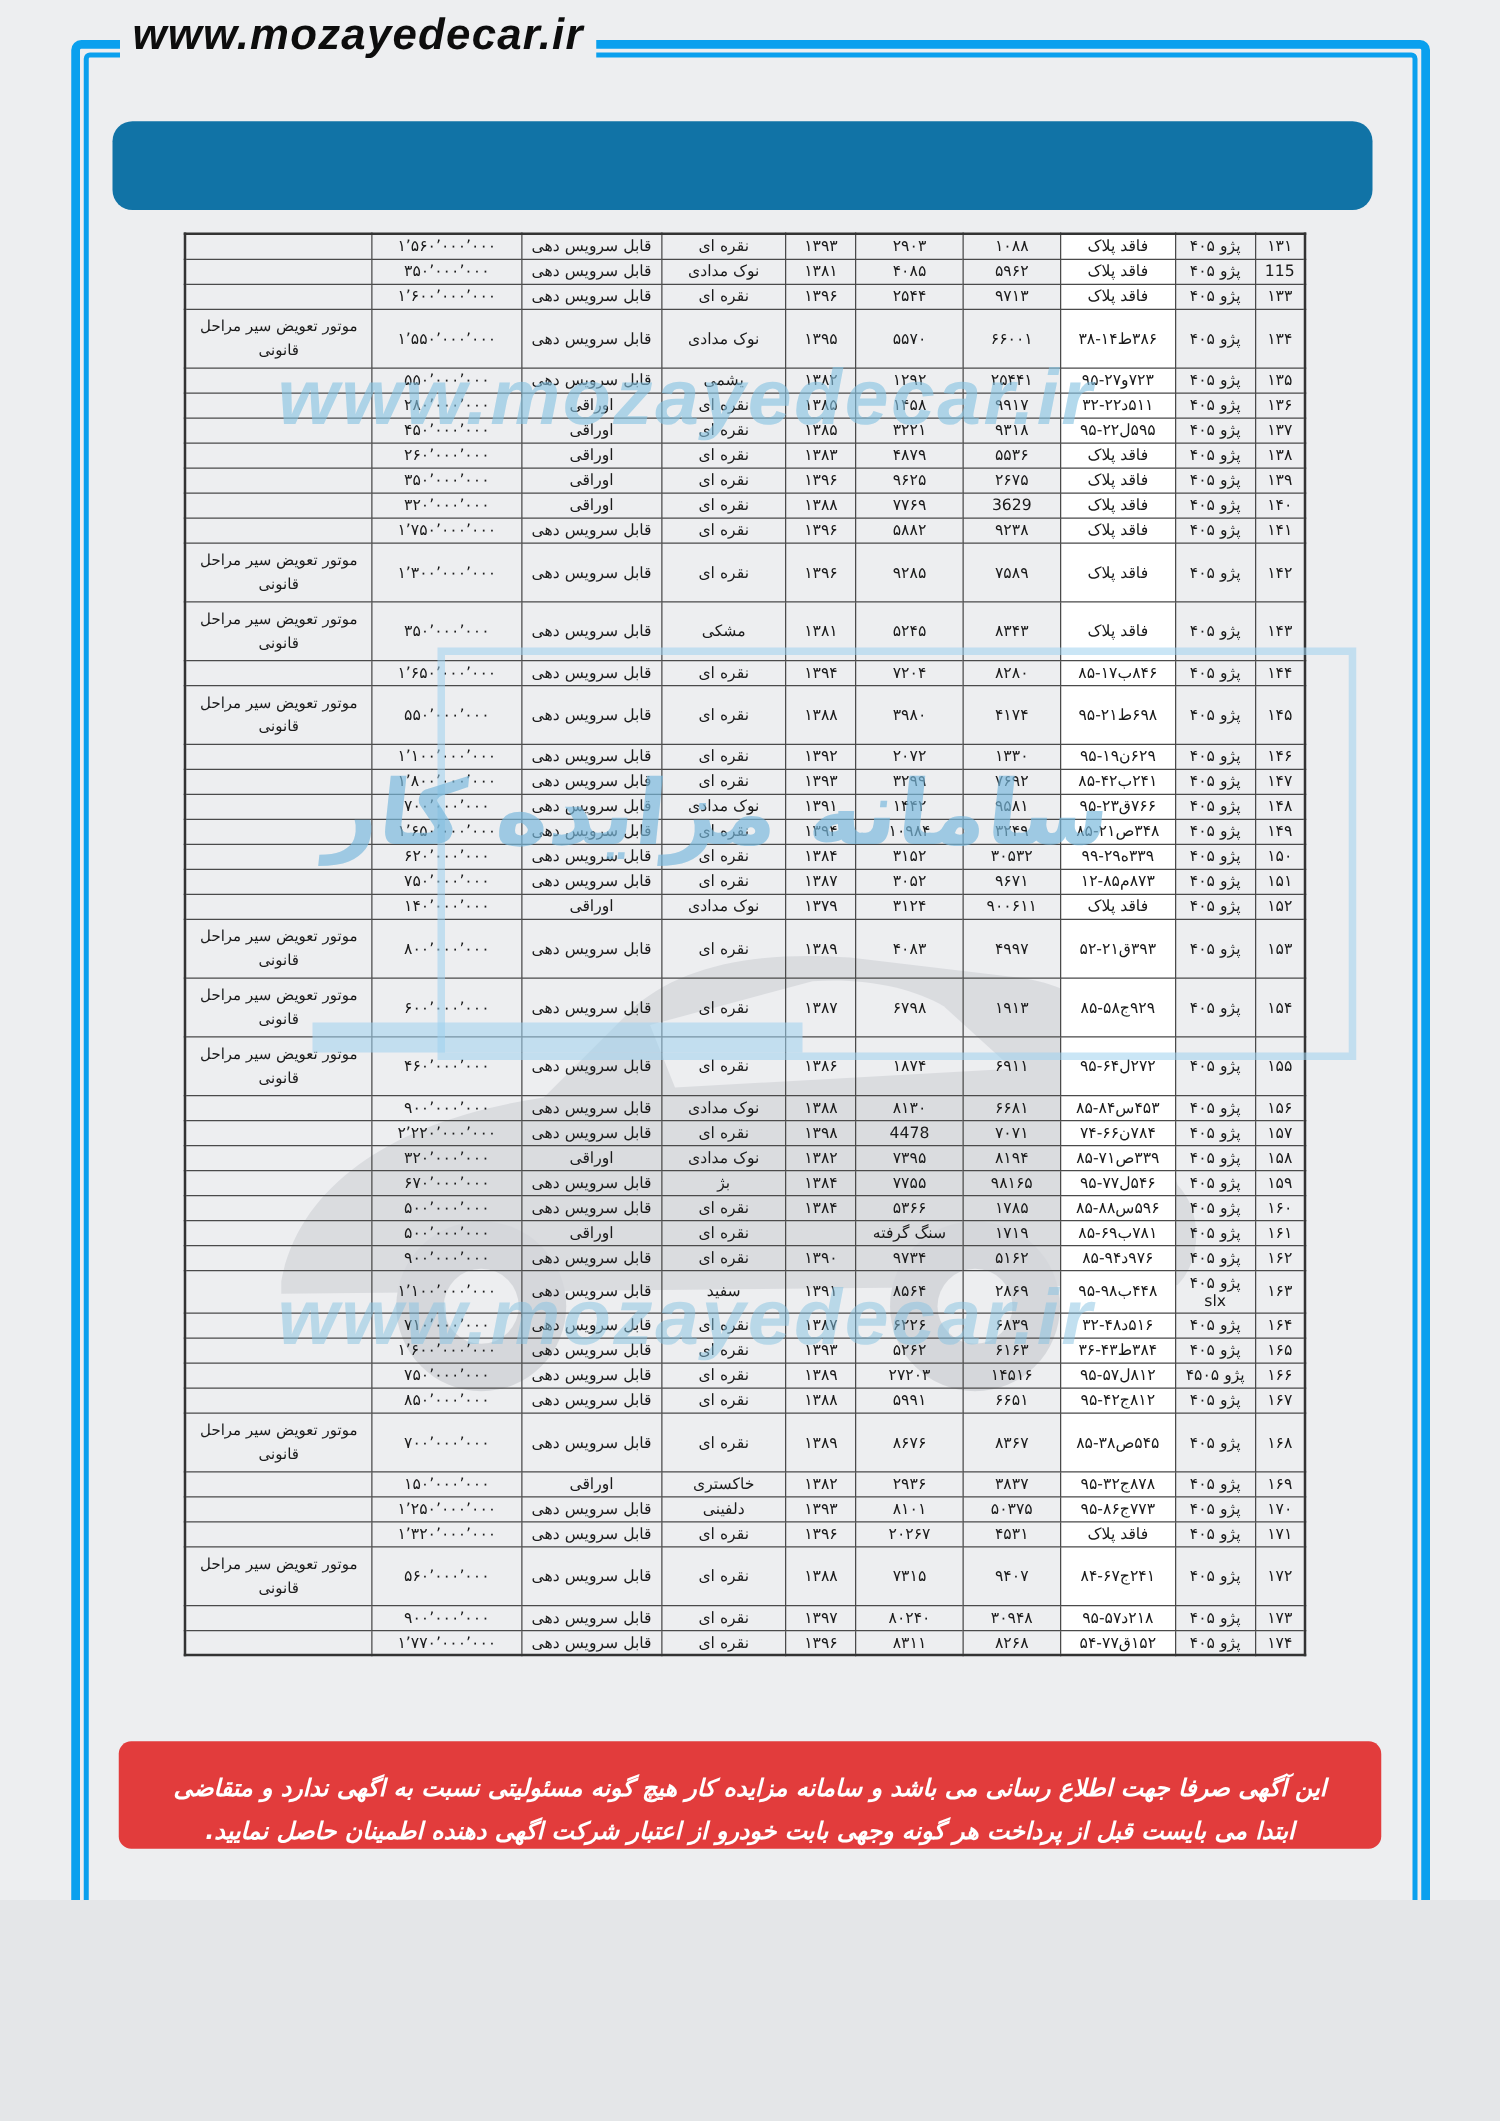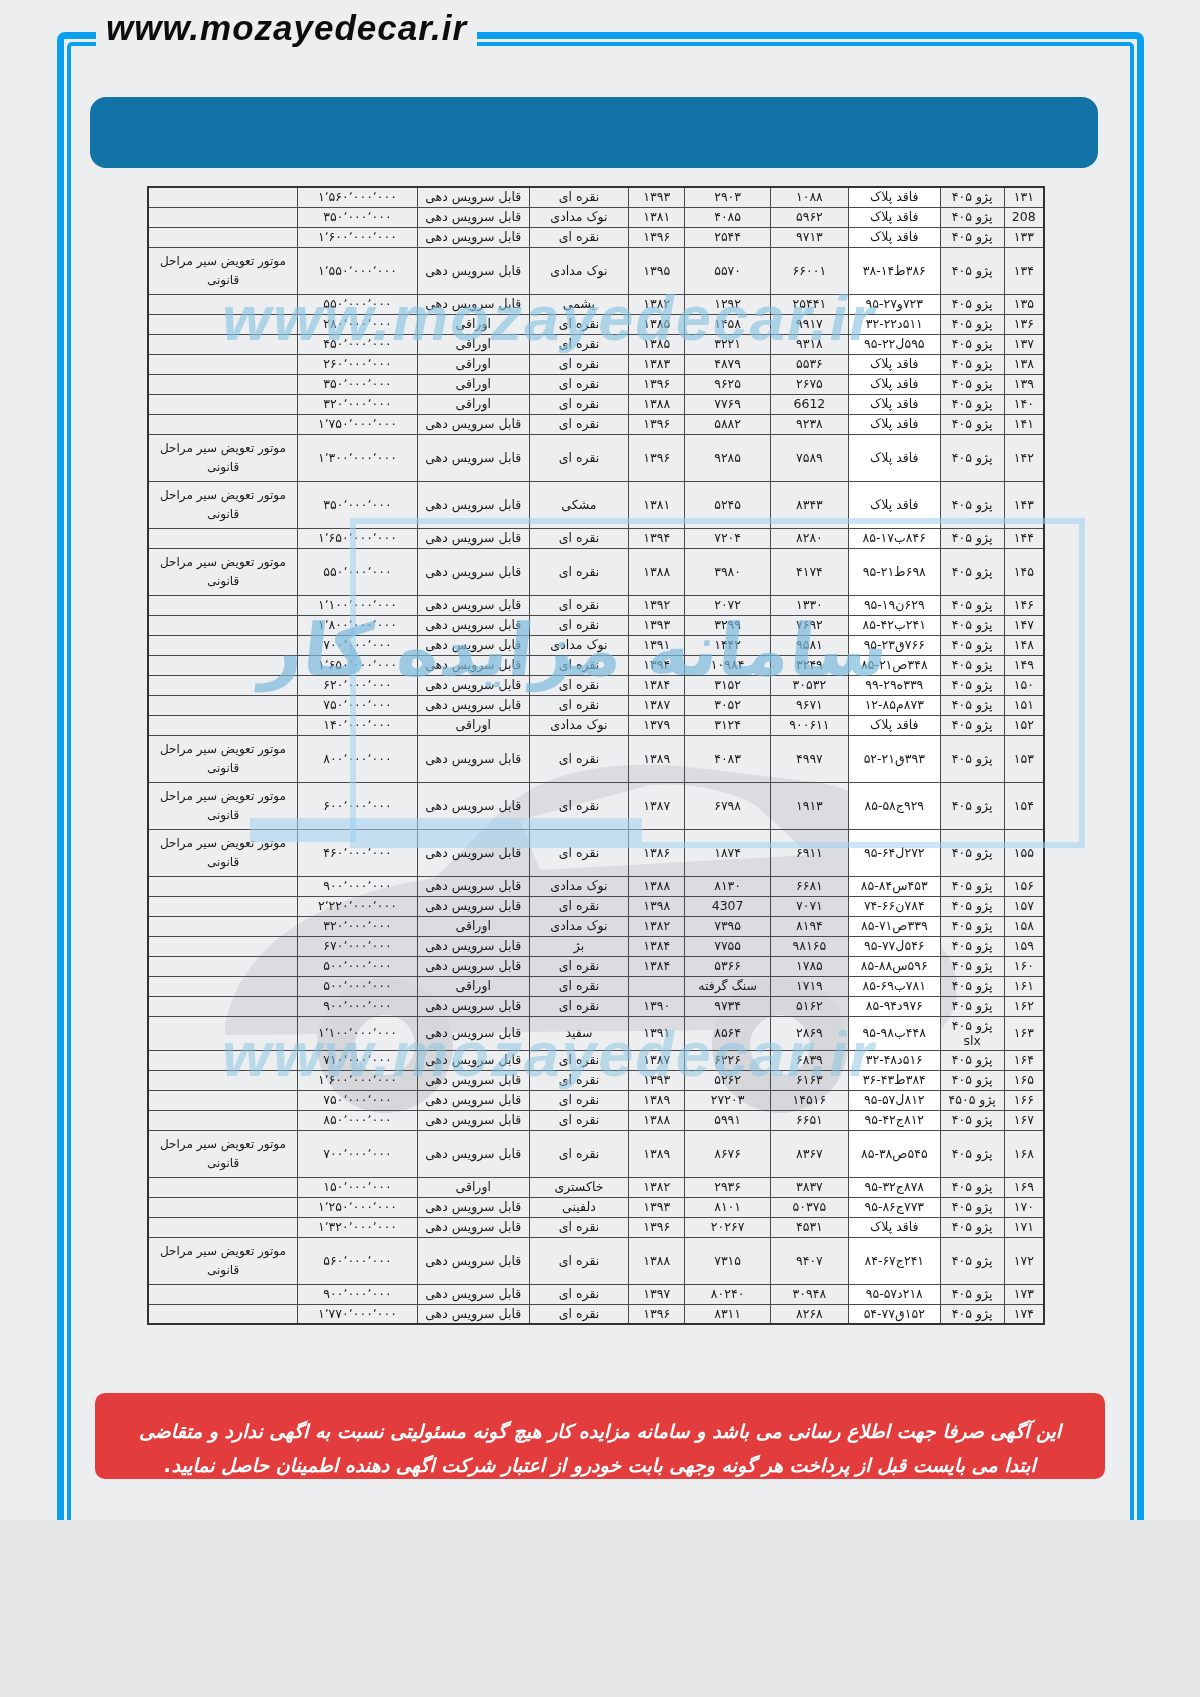--- a/index.html
+++ b/index.html
@@ -119,21 +119,21 @@
           <td class="col-plate">فاقد پلاک</td>
           <td class="col-num1">۱۰۸۸</td>
           <td class="col-num2">۲۹۰۳</td>
           <td class="col-year">۱۳۹۳</td>
           <td class="col-color">نقره ای</td>
           <td class="col-status">قابل سرویس دهی</td>
           <td class="col-price">۱٬۵۶۰٬۰۰۰٬۰۰۰</td>
           <td class="col-note"></td>
         </tr>
         <tr>
-          <td class="col-no">208</td>
+          <td class="col-no">115</td>
           <td class="col-car">پژو ۴۰۵</td>
           <td class="col-plate">فاقد پلاک</td>
           <td class="col-num1">۵۹۶۲</td>
           <td class="col-num2">۴۰۸۵</td>
           <td class="col-year">۱۳۸۱</td>
           <td class="col-color">نوک مدادی</td>
           <td class="col-status">قابل سرویس دهی</td>
           <td class="col-price">۳۵۰٬۰۰۰٬۰۰۰</td>
           <td class="col-note"></td>
         </tr>
@@ -218,21 +218,21 @@
           <td class="col-year">۱۳۹۶</td>
           <td class="col-color">نقره ای</td>
           <td class="col-status">اوراقی</td>
           <td class="col-price">۳۵۰٬۰۰۰٬۰۰۰</td>
           <td class="col-note"></td>
         </tr>
         <tr>
           <td class="col-no">۱۴۰</td>
           <td class="col-car">پژو ۴۰۵</td>
           <td class="col-plate">فاقد پلاک</td>
-          <td class="col-num1">6612</td>
+          <td class="col-num1">3629</td>
           <td class="col-num2">۷۷۶۹</td>
           <td class="col-year">۱۳۸۸</td>
           <td class="col-color">نقره ای</td>
           <td class="col-status">اوراقی</td>
           <td class="col-price">۳۲۰٬۰۰۰٬۰۰۰</td>
           <td class="col-note"></td>
         </tr>
         <tr>
           <td class="col-no">۱۴۱</td>
           <td class="col-car">پژو ۴۰۵</td>
@@ -423,21 +423,21 @@
           <td class="col-color">نوک مدادی</td>
           <td class="col-status">قابل سرویس دهی</td>
           <td class="col-price">۹۰۰٬۰۰۰٬۰۰۰</td>
           <td class="col-note"></td>
         </tr>
         <tr>
           <td class="col-no">۱۵۷</td>
           <td class="col-car">پژو ۴۰۵</td>
           <td class="col-plate">۷۸۴ن۶۶-۷۴</td>
           <td class="col-num1">۷۰۷۱</td>
-          <td class="col-num2">4307</td>
+          <td class="col-num2">4478</td>
           <td class="col-year">۱۳۹۸</td>
           <td class="col-color">نقره ای</td>
           <td class="col-status">قابل سرویس دهی</td>
           <td class="col-price">۲٬۲۲۰٬۰۰۰٬۰۰۰</td>
           <td class="col-note"></td>
         </tr>
         <tr>
           <td class="col-no">۱۵۸</td>
           <td class="col-car">پژو ۴۰۵</td>
           <td class="col-plate">۳۳۹ص۷۱-۸۵</td>

